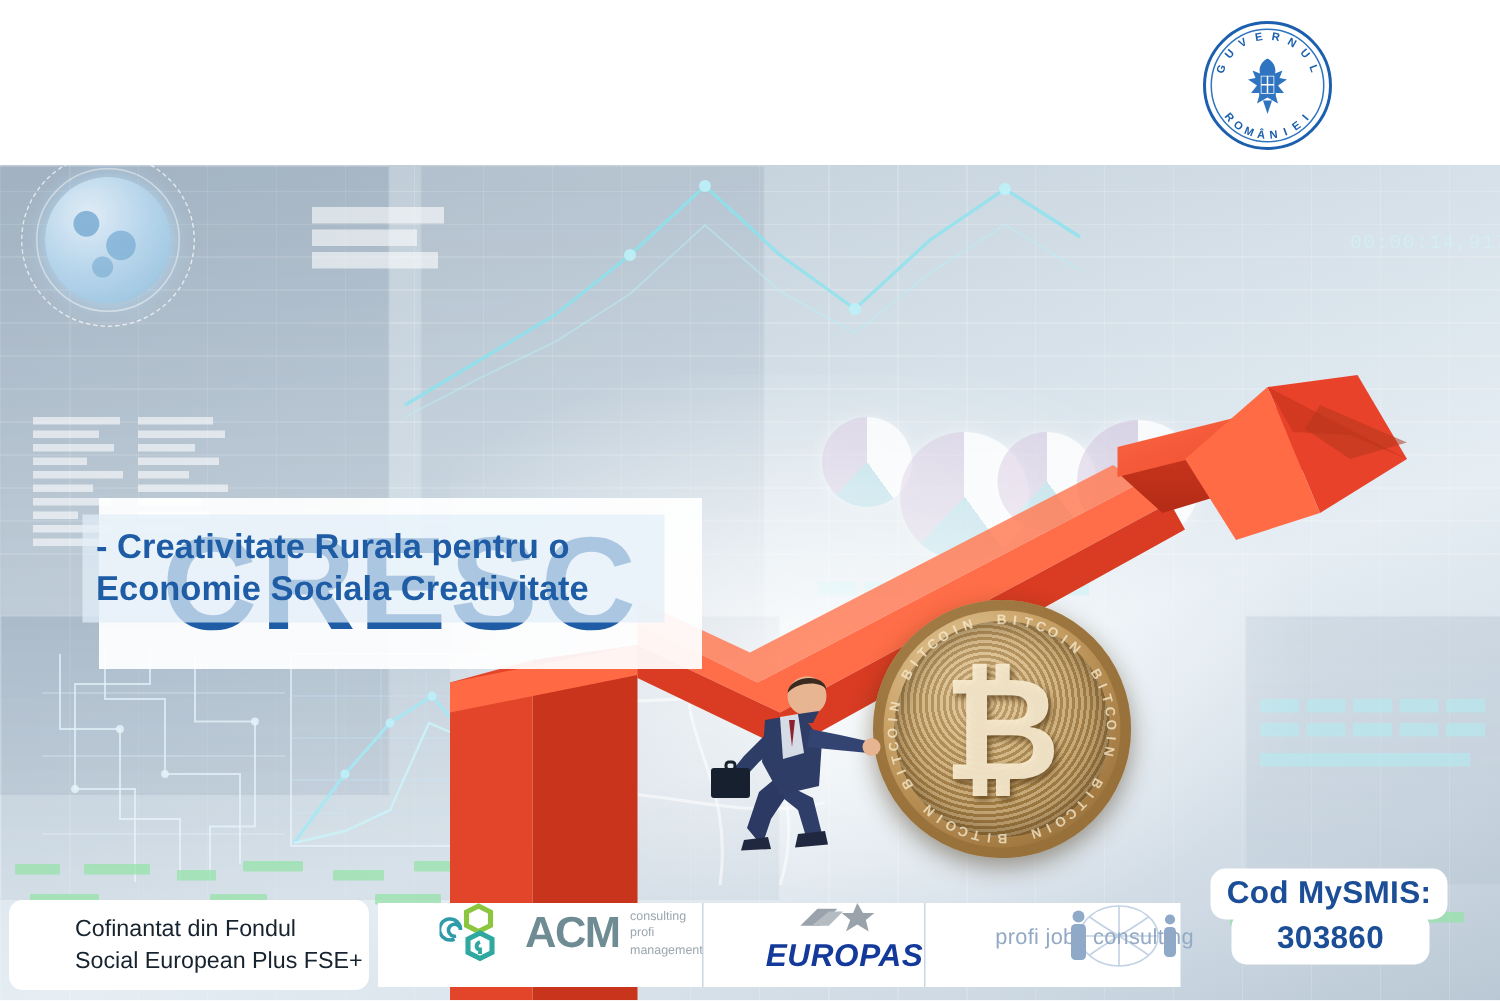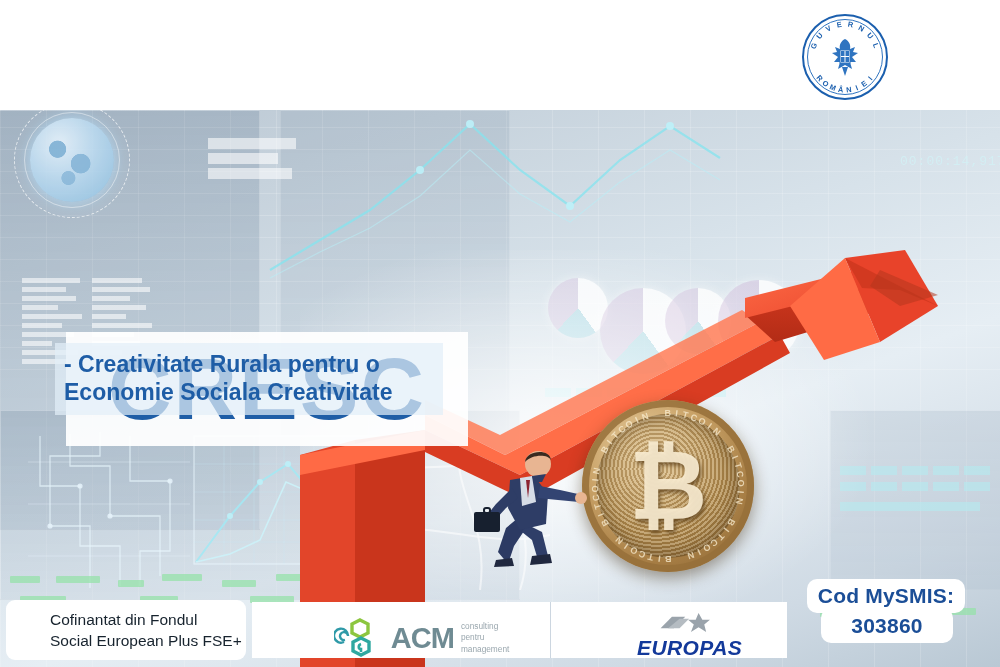--- a/index.html
+++ b/index.html
@@ -107,21 +107,21 @@
      font-size:23px; font-weight:bold; color:#1e5da6; line-height:1.22; }
 
   
   .footer-left{ position:absolute; left:6px; top:600px; width:240px; height:60px;
      background:#ffffff; border-radius:9px; display:flex; flex-direction:column;
      justify-content:center; padding-left:12px; z-index:40; }
   .footer-left div{ font-size:15.5px; color:#17232e; line-height:1.38;margin-left:32px; }
 
   .logo-strip{ position:absolute; left:252px; top:602px; width:535px; height:56px;
      background:#fff; display:flex; z-index:40; }
-  .logo-cell{ position:relative; flex:1; display:flex; align-items:flex-end; justify-content:center;
+  .logo-cell{ position:relative; flex:1; display:flex; align-items:flex-start; justify-content:center;
      border-right:1px solid #ccd6e0;padding-left:41px; }
   .logo-cell:last-child{ border-right:none; }
 
   
   .acm{ display:flex; align-items:center; gap:7px; }
   .acm-marks{ position:relative; width:50px; height:40px; }
   .acm-word{ font-size:29px; font-weight:bold; color:#6f8b93; letter-spacing:-1px; line-height:1; }
   .acm-sub{ font-size:8.3px; color:#9aa7ae; line-height:1.38; }
 
   
@@ -479,37 +479,54 @@
               <path d="M10 24 A7 7 0 1 1 14 18 A4 4 0 1 0 11 22"></path>
             </g>
             <path d="M26 2 L34 6 L34 15 L26 19 L18 15 L18 6 Z" fill="none" stroke="#8cc63f" stroke-width="3.4"></path>
             <path d="M27 20 L35 24 L35 33 L27 37 L19 33 L19 24 Z" fill="none" stroke="#2fa8a0" stroke-width="3.4"></path>
             <path d="M27 26 C24 27 24 31 27 31 L27 34" fill="none" stroke="#2fa8a0" stroke-width="2.6"></path>
           </svg>
         </div>
         <div class="acm-word">ACM</div>
         <div class="acm-sub">
           <div>consulting</div>
-          <div>pentru</div>
+          <div>profi</div>
           <div>management</div>
         </div>
       </div>
     </div>
 
     <div class="logo-cell">
       <div class="europas">
         <svg class="eu-star-logo" viewBox="0 0 70 20" width="70" height="20">
           <path d="M4 16 L16 4 L30 4 L18 16 Z" fill="#9aa3ab"></path>
           <path d="M12 16 L24 6 L34 6 L24 16 Z" fill="#b5bcc2"></path>
           <path d="M44 0 L48 7 L56 7 L50 12 L52 20 L44 15 L36 20 L39 12 L33 7 L41 7 Z" fill="#9aa3ab"></path>
         </svg>
         <div class="europas-word">EUROPAS</div>
       </div>
     </div>
 
+    <div class="logo-cell" style="flex:1.15">
+      <div class="profi">
+        <svg viewBox="0 0 175 46" width="175" height="46" style="position:absolute;left:0;top:0">
+          <g fill="none" stroke="#c3d2e4" stroke-width="1.1">
+            <ellipse cx="88" cy="22" rx="26" ry="20"></ellipse>
+            <path d="M62 22 H114 M88 2 V42 M68 9 C80 18 96 26 108 35 M108 9 C96 18 80 26 68 35"></path>
+          </g>
+          <g fill="#8fa9c9">
+            <circle cx="61" cy="9" r="4"></circle>
+              <rect x="56" y="14" width="10" height="24" rx="3"></rect>
+            <circle cx="122" cy="11" r="3.4"></circle>
+              <rect x="118" y="16" width="8" height="20" rx="3"></rect>
+          </g>
+        </svg>
+        <div class="profi-word">profi jobs consulting</div>
+      </div>
+    </div>
   </div>
 
   <div class="mysmis">
     <div class="mysmis-l1">
       <span>Cod MySMIS:</span>
     </div>
     <div class="mysmis-l2">
       <span>303860</span>
     </div>
   </div>

